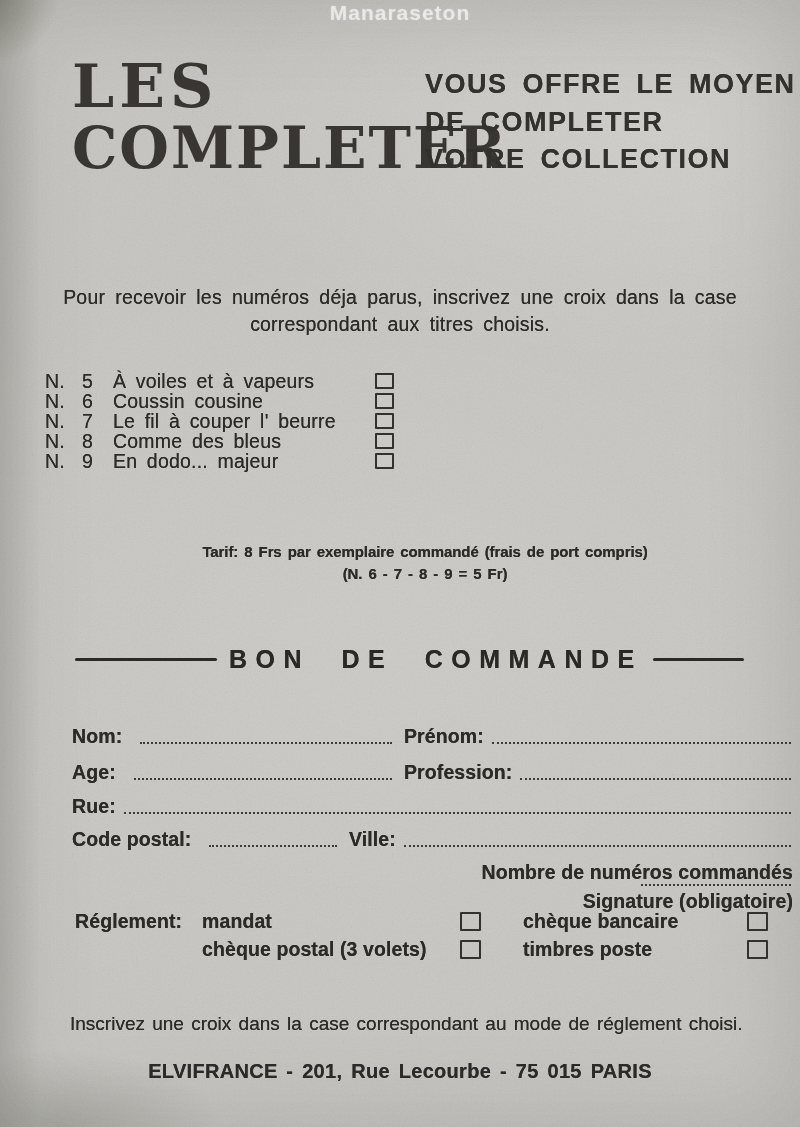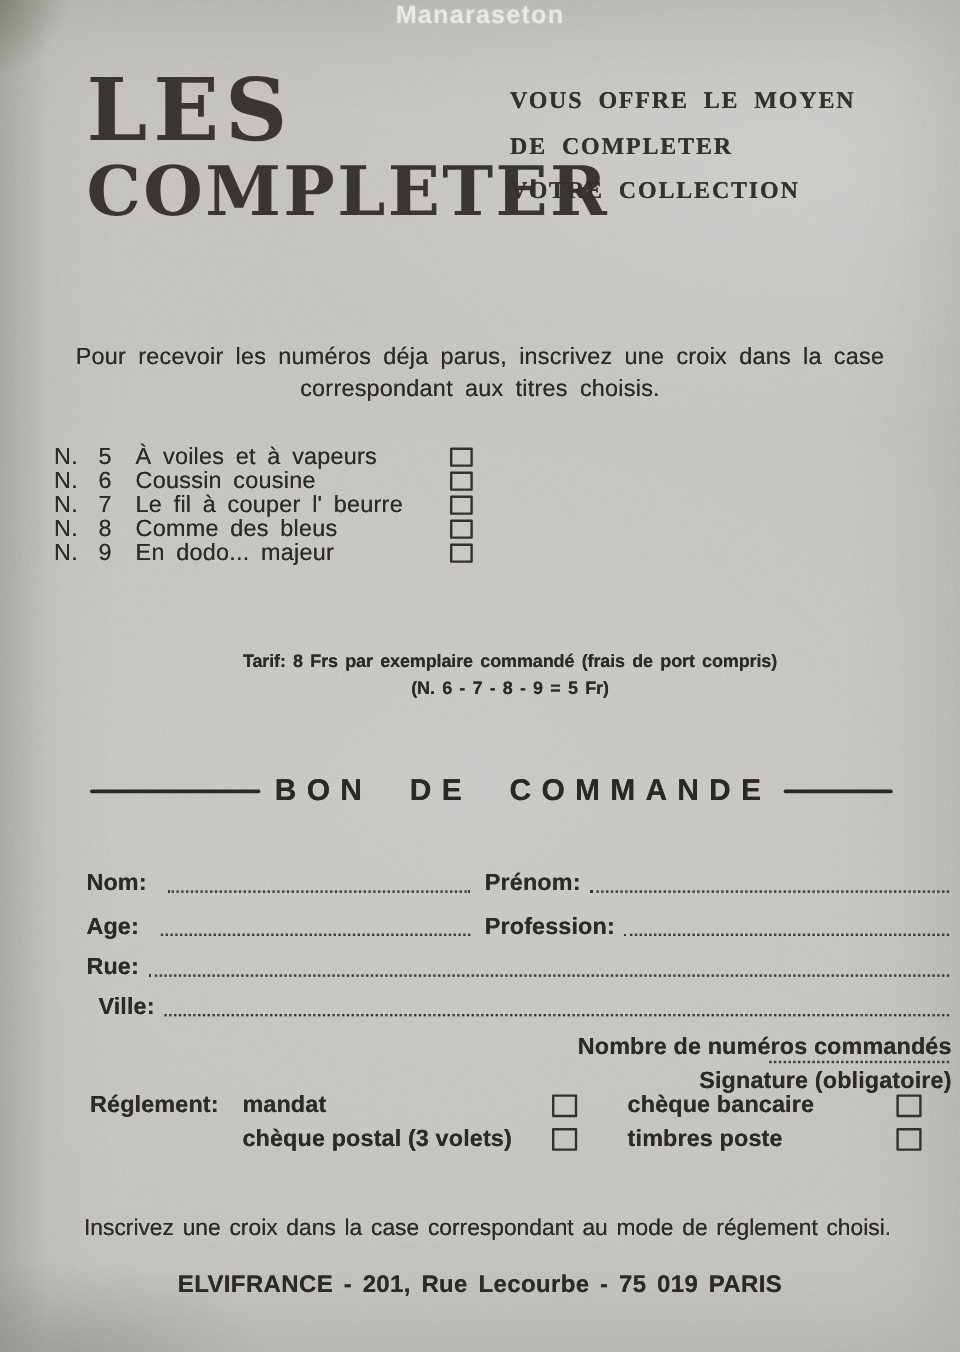--- a/index.html
+++ b/index.html
@@ -17,23 +17,23 @@
   }
   .grain{position:absolute;inset:0;opacity:.15;mix-blend-mode:multiply;pointer-events:none;}
   .txt{text-shadow:0 0 .5px rgba(42,40,36,.85);}
   .watermark{
     position:absolute;top:1px;left:0;right:0;text-align:center;
     font-size:21px;font-weight:700;letter-spacing:1px;
     color:rgba(255,255,255,.62);text-shadow:0 0 2px rgba(255,255,255,.35);
   }
   
   .logo{position:absolute;top:56px;left:72px;font-family:"DejaVu Serif",serif;font-weight:700;color:#3a3733;line-height:1;}
-  .logo-l1{font-size:72px;letter-spacing:5px;}
+  .logo-l1{font-size:60px;letter-spacing:5px;}
   .logo-l2{font-size:57px;letter-spacing:2px;margin-top:3px;}
-  .tagline{position:absolute;top:66px;left:425px;font-size:20px;font-weight:700;color:#34322d;letter-spacing:1.5px;word-spacing:6px;line-height:37.5px;white-space:nowrap;font-family:Liberation Serif, serif;}
+  .tagline{position:absolute;top:66px;left:425px;font-size:27px;font-weight:700;color:#34322d;letter-spacing:1.5px;word-spacing:6px;line-height:37.5px;white-space:nowrap;}
   
   .intro{position:absolute;top:284px;left:0;right:0;text-align:center;font-size:19.5px;line-height:27px;word-spacing:4.5px;letter-spacing:.2px;}
   
   .issues{position:absolute;top:371px;left:45px;width:349px;}
   .issue-row{display:flex;align-items:center;height:20px;font-size:19.5px;word-spacing:4px;letter-spacing:.2px;}
   .issue-prefix{width:37px;}
   .issue-num{width:31px;}
   .issue-title{flex:1;white-space:nowrap;}
   .cbox{width:15px;height:12px;border:2px solid #34322e;border-radius:1px;background:rgba(255,255,255,.06);flex:0 0 auto;}
   
@@ -153,20 +153,24 @@
     <span class="lbl2">Profession:</span>
     <span class="dots"></span>
   </div>
 
   <div class="form-row row-rue txt">
     <span>Rue:</span>
     <span class="dots"></span>
   </div>
 
   <div class="form-row row-cp txt">
+    <span class="seg">
+      <span>Code postal:</span>
+      <span class="dots"></span>
+    </span>
     <span class="lbl2">Ville:</span>
     <span class="dots"></span>
   </div>
 
   <div class="form-row row-nombre txt">
     <span>Nombre de numéros commandés</span>
     <span class="dots dots-fixed"></span>
     <span class="sig">Signature (obligatoire)</span>
   </div>
 
@@ -179,21 +183,21 @@
   </div>
   <div class="pay-row pay-row2 txt">
     <span class="pay-label"></span>
     <span class="pay-opt1">chèque postal (3 volets)</span>
     <span class="pay-box"></span>
     <span class="pay-opt2">timbres poste</span>
     <span class="pay-box pay-box-r"></span>
   </div>
 
   <div class="note txt">Inscrivez une croix dans la case correspondant au mode de réglement choisi.</div>
-  <div class="footer txt">ELVIFRANCE - 201, Rue Lecourbe - 75 019 PARIS</div>
+  <div class="footer txt">ELVIFRANCE - 201, Rue Lecourbe - 75 015 PARIS</div>
 
   <svg class="grain" width="800" height="1127" xmlns="http://www.w3.org/2000/svg">
     <filter id="grainf">
       <feTurbulence type="fractalNoise" baseFrequency="0.8" numOctaves="2" seed="7" stitchTiles="stitch"></feTurbulence>
       <feColorMatrix type="saturate" values="0"></feColorMatrix>
     </filter>
     <rect width="800" height="1127" filter="url(#grainf)"></rect>
   </svg>
 
 </div>

